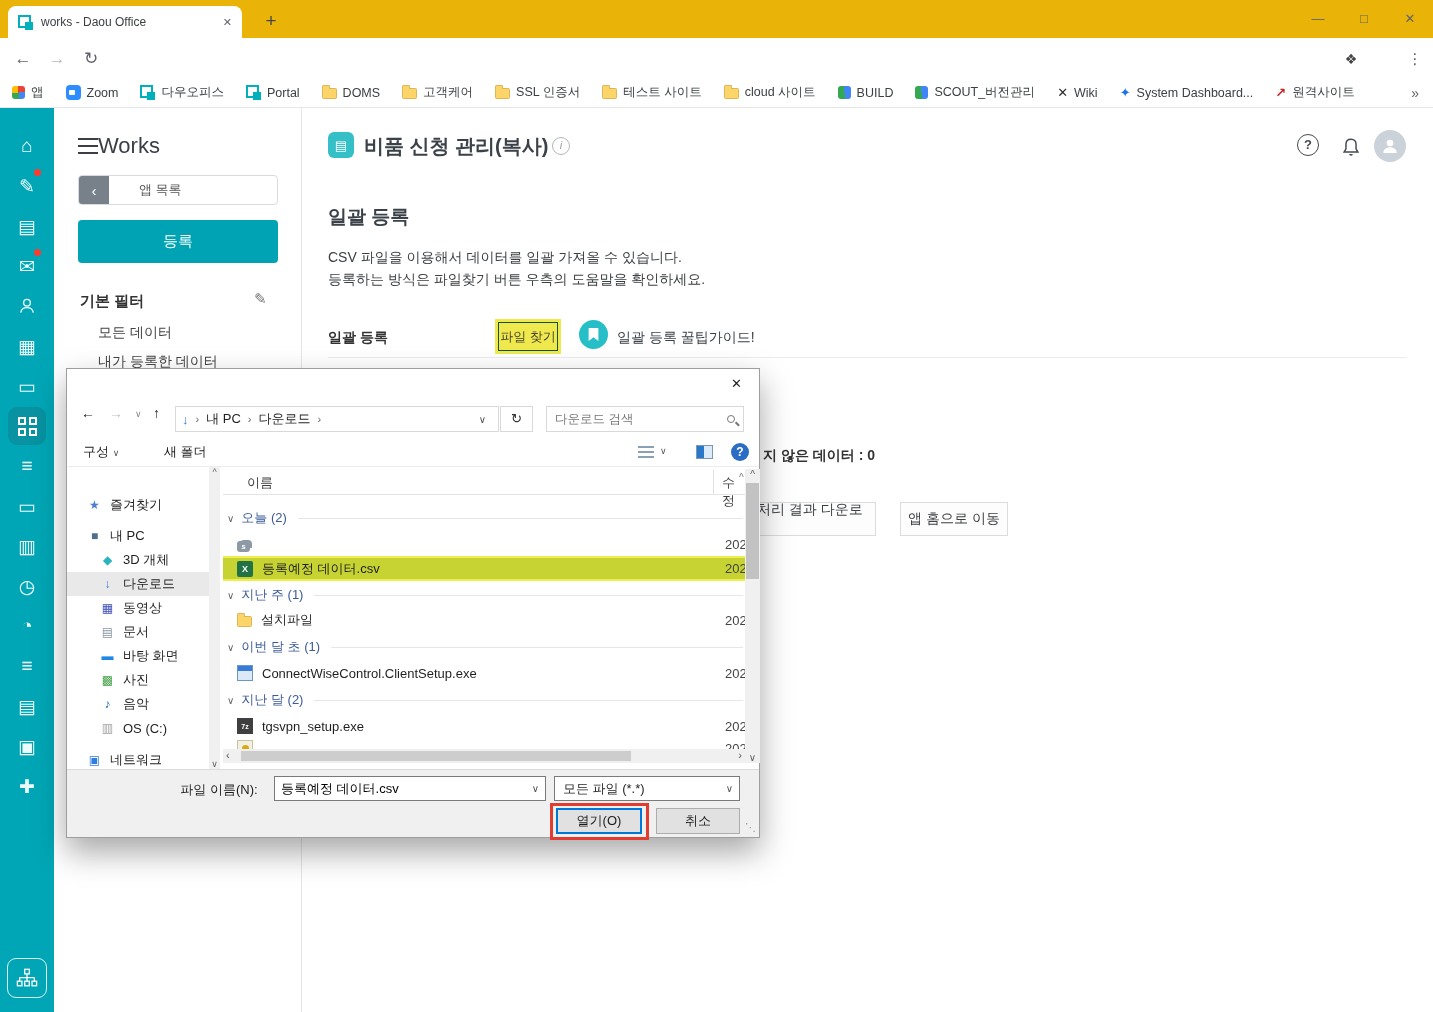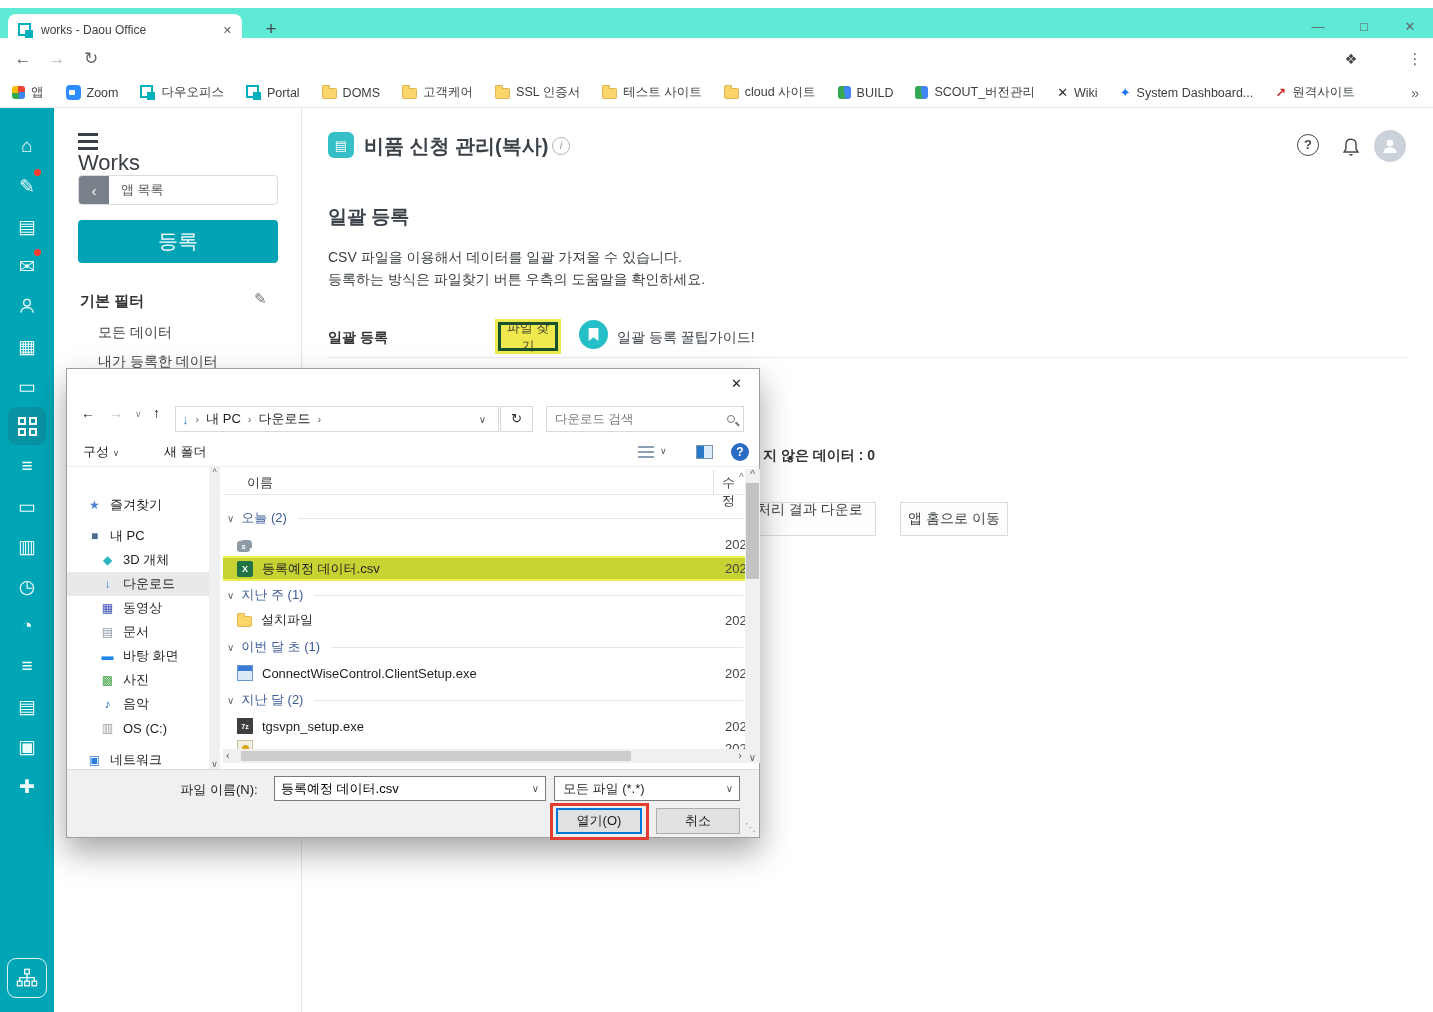--- a/index.html
+++ b/index.html
@@ -1,21 +1,21 @@
 <!DOCTYPE html>
 <html><head>
 <meta charset="utf-8">
 <style>
   *{box-sizing:border-box;margin:0;padding:0;}
   html,body{width:1433px;height:1012px;overflow:hidden;background:#fff;
     font-family:"Liberation Sans","DejaVu Sans",sans-serif;color:#333;}
   .abs{position:absolute;}
 
   
-  #tabstrip{position:absolute;top:8px;left:0;right:0;height:38px;background:#5eead4;}
+  #tabstrip{position:absolute;top:0;left:0;right:0;height:38px;background:#eab308;}
   .tab{position:absolute;left:8px;top:6px;width:234px;height:32px;background:#fff;
     border-radius:8px 8px 0 0;display:flex;align-items:center;padding:0 10px;gap:8px;}
   .tab-title{flex:1;font-size:12px;color:#3c4043;white-space:nowrap;overflow:hidden;}
   .tab-close{font-size:11px;color:#5f6368;}
   .newtab{position:absolute;left:258px;top:8px;width:26px;height:26px;text-align:center;
     line-height:25px;font-size:19px;color:#45484b;}
   .wctl{position:absolute;top:0;height:38px;width:46px;text-align:center;line-height:38px;
     font-size:13px;color:#5f6368;}
   #navbar{position:absolute;top:38px;left:0;right:0;height:40px;background:#fff;}
   .nav-btn{position:absolute;top:8px;width:26px;height:26px;text-align:center;line-height:26px;
@@ -57,50 +57,50 @@
     border-radius:50%;background:#ff3b30;}
   .tile{width:38px;height:38px;background:#0892a2;border-radius:9px;display:flex;align-items:center;
     justify-content:center;}
   .grid4{width:19px;height:19px;display:flex;flex-wrap:wrap;gap:3px;}
   .grid4 span{width:8px;height:8px;border:2px solid #fff;}
   .side-org{position:absolute;left:7px;bottom:14px;width:40px;height:40px;border:1px solid rgba(255,255,255,.85);
     border-radius:9px;display:flex;align-items:center;justify-content:center;}
 
   #works{position:absolute;left:54px;top:0;width:248px;height:904px;background:#fff;
     border-right:1px solid #e3e6e8;}
-  .works-head{position:absolute;left:24px;top:25px;display:flex;gap:0;flex-direction:column;}
+  .works-head{position:absolute;left:24px;top:25px;display:flex;align-items:center;gap:0;}
   .hamb{width:20px;height:2.5px;background:#3a3f47;box-shadow:0 7px 0 #3a3f47,0 14px 0 #3a3f47;margin-bottom:14px;}
   .works-title{font-size:22px;color:#3a3f47;}
   .back-chip{position:absolute;left:24px;top:67px;width:200px;height:30px;border:1px solid #d8dcе0;
     border:1px solid #d8dce0;border-radius:4px;display:flex;align-items:center;overflow:hidden;background:#fff;}
   .back-chip .bk{width:30px;height:30px;background:#788089;color:#fff;display:flex;align-items:center;
     justify-content:center;font-size:15px;}
-  .back-chip .bl{padding-left:12px;font-size:13px;color:#555;}
+  .back-chip .bl{padding-left:30px;font-size:13px;color:#555;}
   .reg-btn{position:absolute;left:24px;top:112px;width:200px;height:43px;background:#00a3b4;color:#fff;
-    font-size:20px;border-radius:4px;display:flex;align-items:center;justify-content:center;}
+    font-size:15px;border-radius:4px;display:flex;align-items:center;justify-content:center;}
   .flt-title{position:absolute;left:26px;top:184px;font-size:15px;font-weight:700;color:#333;}
   .flt-edit{position:absolute;left:252px;top:182px;font-size:15px;color:#777;transform:translateX(-52px);}
   .flt-item{position:absolute;left:44px;font-size:14px;color:#444;}
 
   #main{position:absolute;left:302px;top:0;width:1131px;height:904px;}
   .app-ic{position:absolute;left:26px;top:24px;width:26px;height:26px;border-radius:6px;background:#35bfc6;
     color:#fff;display:flex;align-items:center;justify-content:center;font-size:13px;}
   .app-title{position:absolute;left:62px;top:25px;font-size:20px;font-weight:700;color:#3b4148;}
   .info-ic{position:absolute;left:250px;top:29px;width:18px;height:18px;border:1.5px solid #b2b7bc;
     border-radius:50%;color:#9aa0a6;font-size:11px;text-align:center;line-height:15px;font-style:italic;}
   .help-ic{position:absolute;left:995px;top:26px;width:22px;height:22px;border:1.8px solid #454a50;
     border-radius:50%;color:#454a50;font-size:13px;text-align:center;line-height:19px;font-weight:700;}
   .bell{position:absolute;left:1038px;top:27px;}
   .avatar-lg{position:absolute;left:1072px;top:22px;width:32px;height:32px;border-radius:50%;
     background:#ccd2d9;display:flex;align-items:center;justify-content:center;}
   .sec-title{position:absolute;left:26px;top:96px;font-size:19px;font-weight:700;color:#3b4148;}
   .desc{position:absolute;left:26px;font-size:14px;color:#3c4043;}
   .bulk-label{position:absolute;left:26px;top:221px;font-size:14px;font-weight:700;color:#333;}
   .hl-wrap{position:absolute;left:193px;top:211px;width:66px;height:35px;background:#f0e94e;padding:3px;}
-  .file-btn{width:100%;height:100%;border:3px solid #14532d;font-size:13px;color:#44442e;
+  .file-btn{width:100%;height:100%;border:1px solid #14532d;font-size:13px;color:#44442e;
     display:flex;align-items:center;justify-content:center;background:transparent;}
   .guide-ic{position:absolute;left:277px;top:212px;width:29px;height:29px;border-radius:50%;
     background:#26bec7;display:flex;align-items:center;justify-content:center;}
   .guide-tx{position:absolute;left:315px;top:221px;font-size:14px;color:#3b4148;}
   .main-div{position:absolute;left:26px;top:249px;width:1079px;border-top:1px solid #ececec;}
   .status-frag{position:absolute;left:461px;top:339px;font-size:14px;font-weight:600;color:#333;}
   .web-btn{position:absolute;top:394px;height:34px;background:#fdfdfd;border:1px solid #dcdcdc;
     font-size:14px;color:#3c4043;display:flex;align-items:center;justify-content:center;}
 
   

